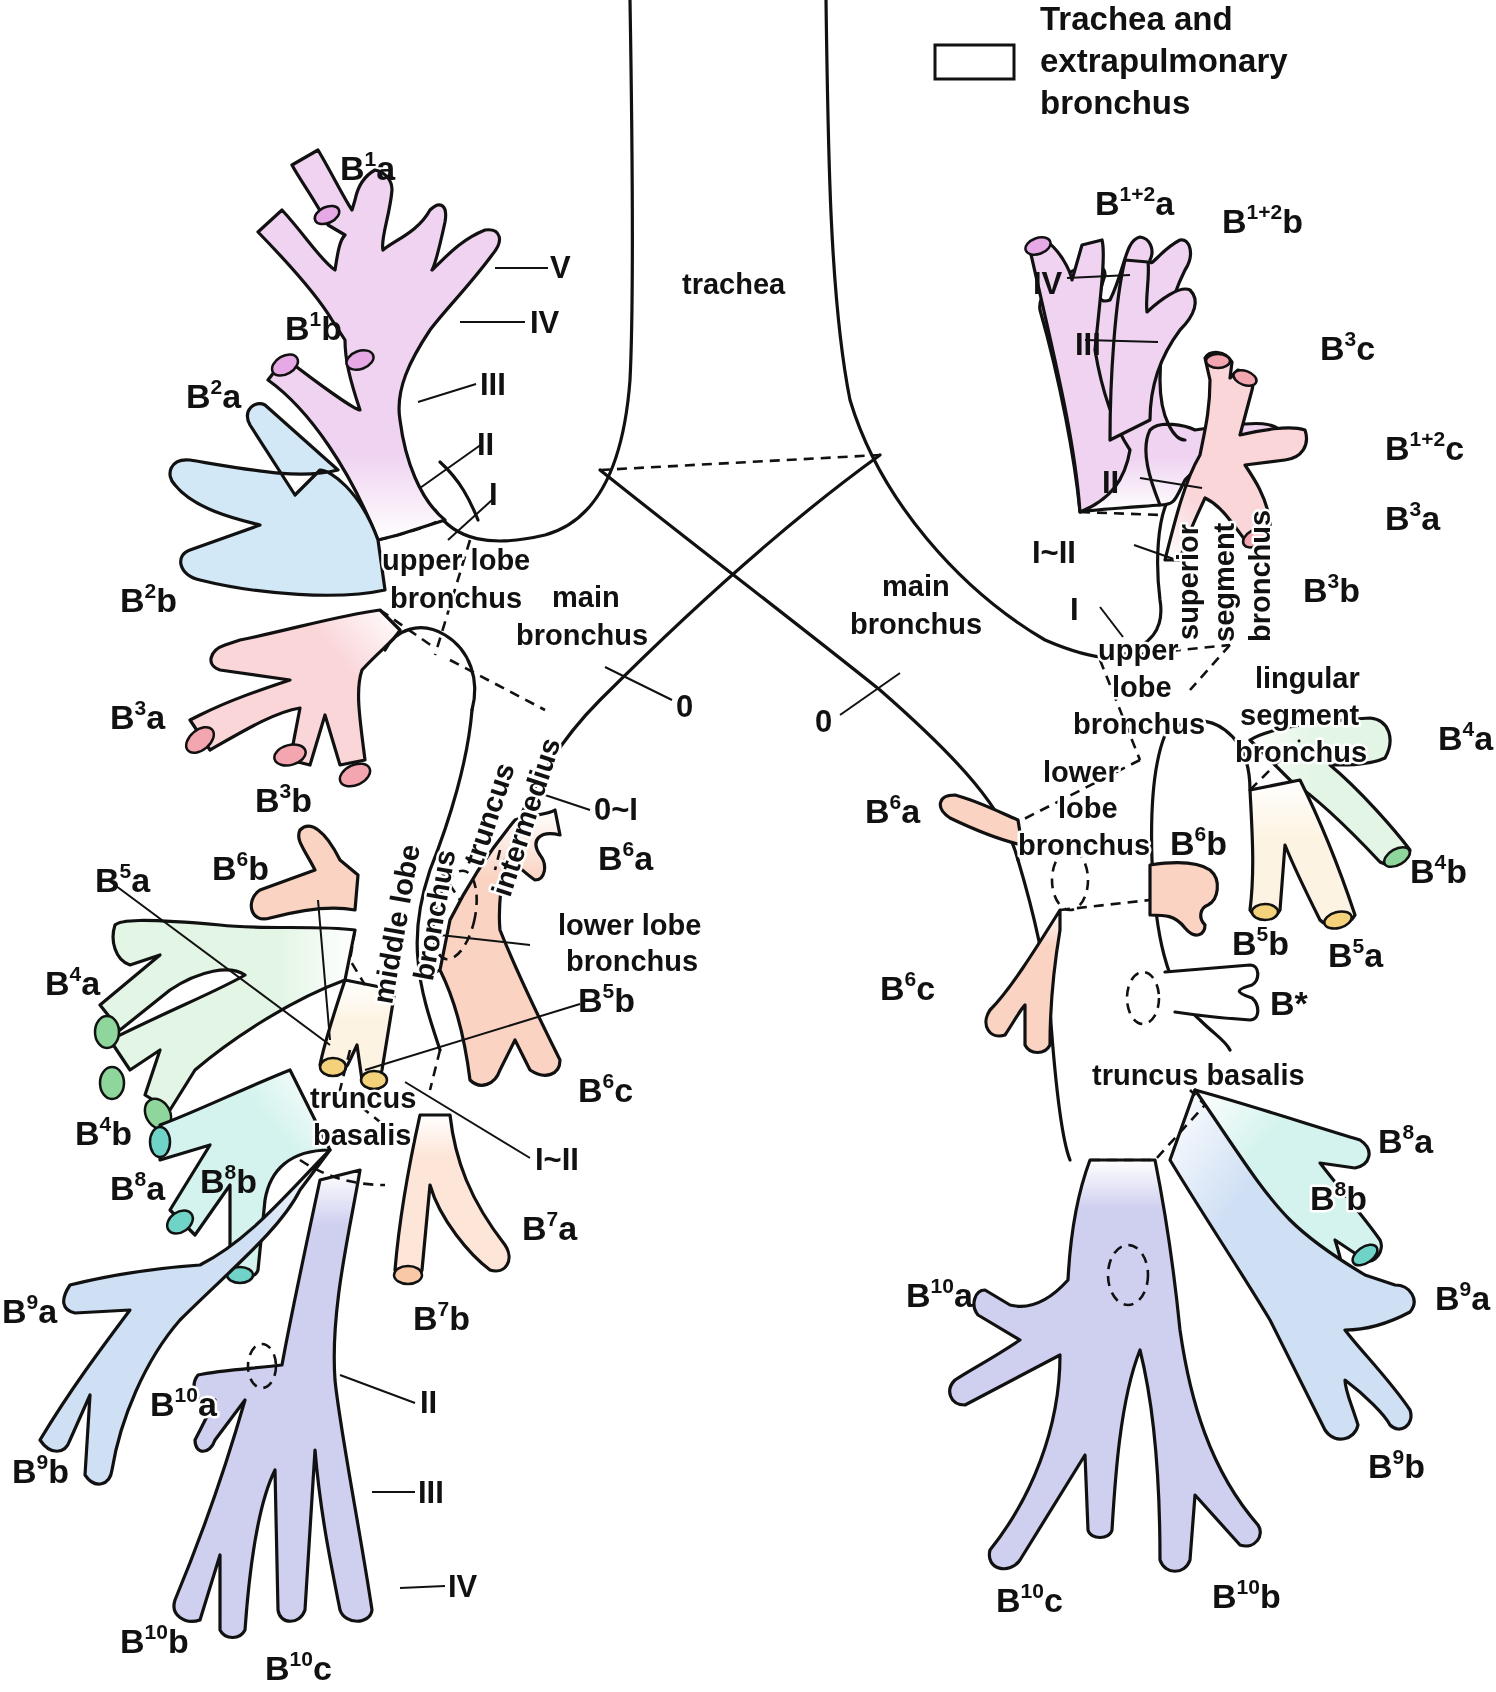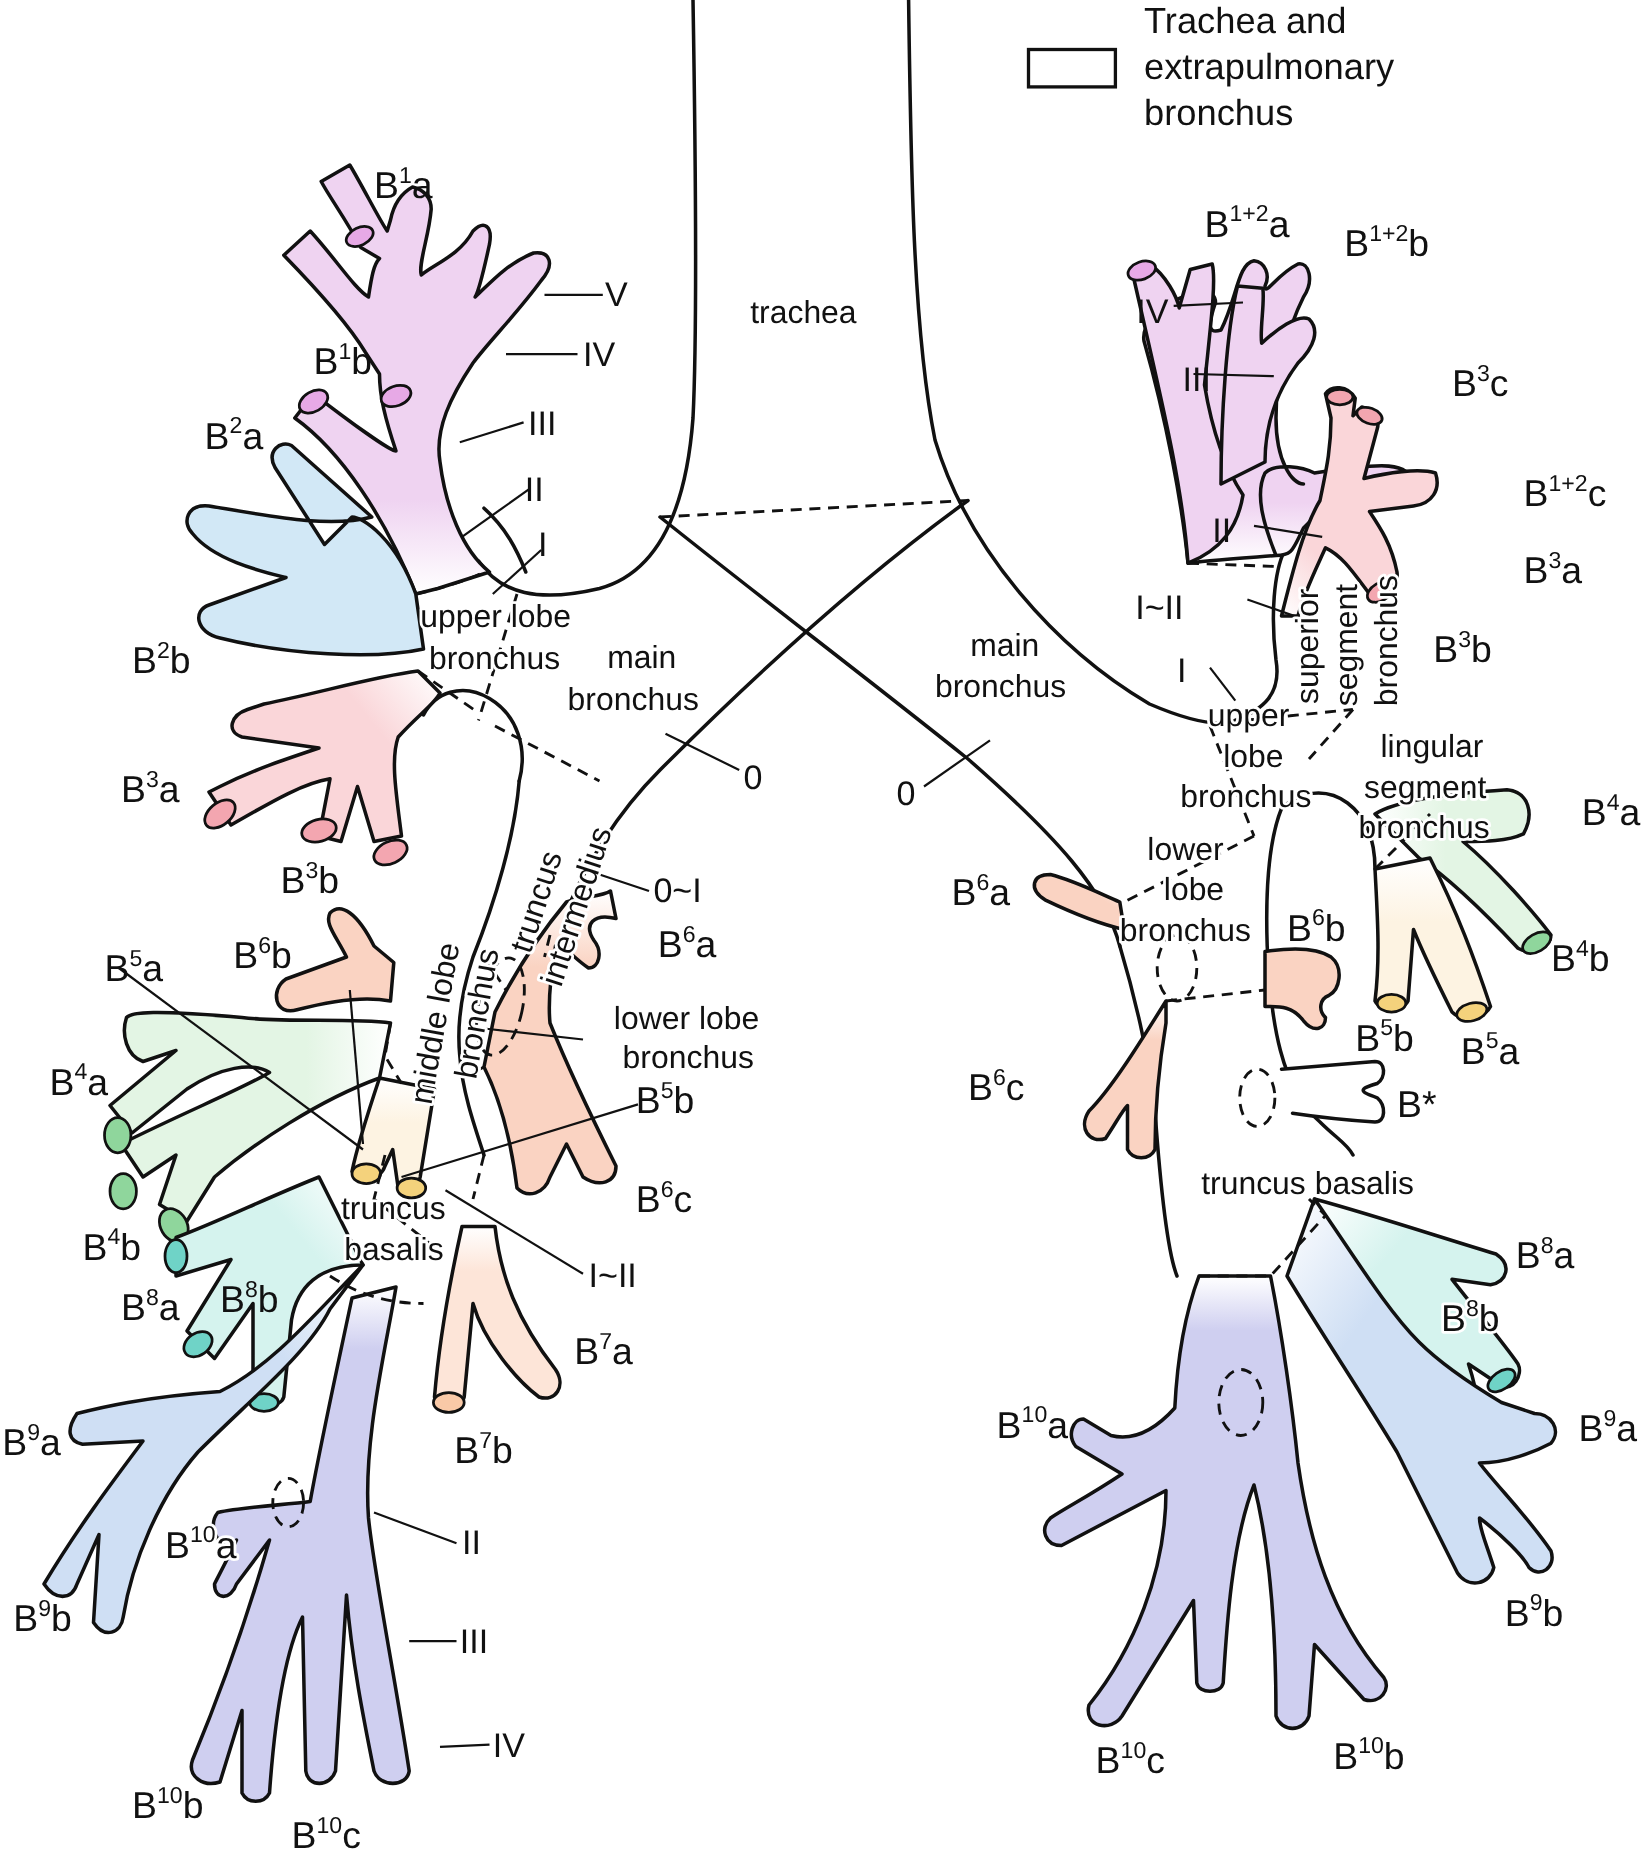--- a/index.html
+++ b/index.html
@@ -1,17 +1,17 @@
 <!DOCTYPE html>
 <html><head>
 <meta charset="utf-8">
 <style>
   html, body { margin: 0; padding: 0; background: #ffffff; }
   body { width: 1496px; height: 1692px; overflow: hidden; font-family: "Liberation Sans", sans-serif; }
-  #stage { position: relative; width: 1496px; height: 1692px; }
+  #stage { position: relative; width: 1496px; height: 1692px; font-weight: bold; }
   svg { position: absolute; left: 0; top: 0; }
   .outline { stroke: #111; stroke-width: 3.2; stroke-linejoin: round; stroke-linecap: round; }
   .thin { stroke: #111; stroke-width: 2; fill: none; }
   .dash { stroke: #111; stroke-width: 2.6; fill: none; stroke-dasharray: 10 7; }
   .lbl { font-family: "Liberation Sans", sans-serif; font-size: 34px; fill: #111; }
   .sup { font-size: 21px; }
   .term { font-family: "Liberation Sans", sans-serif; font-size: 29px; fill: #111; }
   .roman { font-family: "Liberation Sans", sans-serif; font-size: 31px; fill: #111; }
   .legend-text { font-family: "Liberation Sans", sans-serif; font-size: 33px; fill: #111; }
   .halo { paint-order: stroke; stroke: #fff; stroke-width: 5px; stroke-linejoin: round; }

